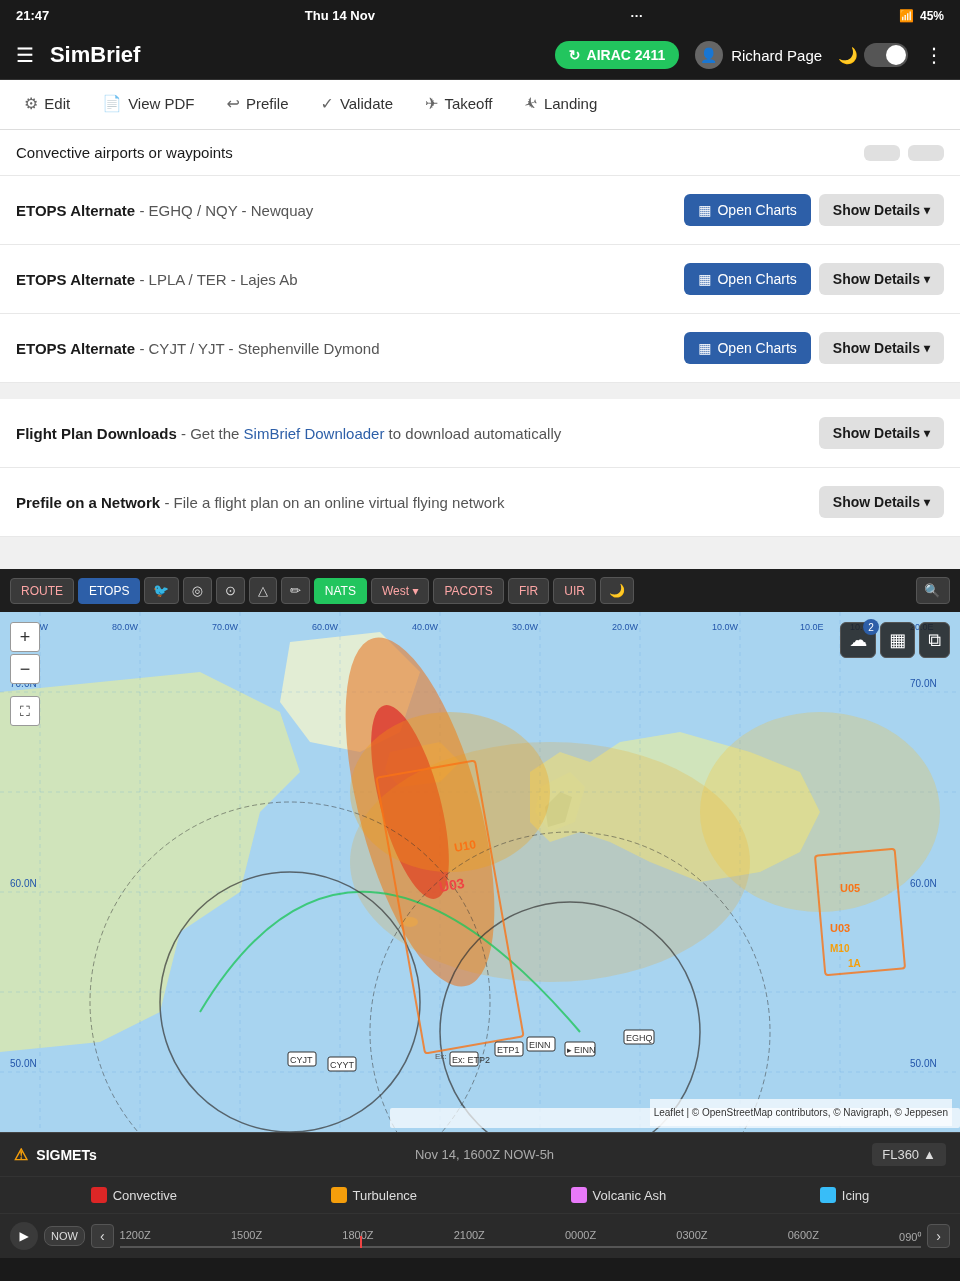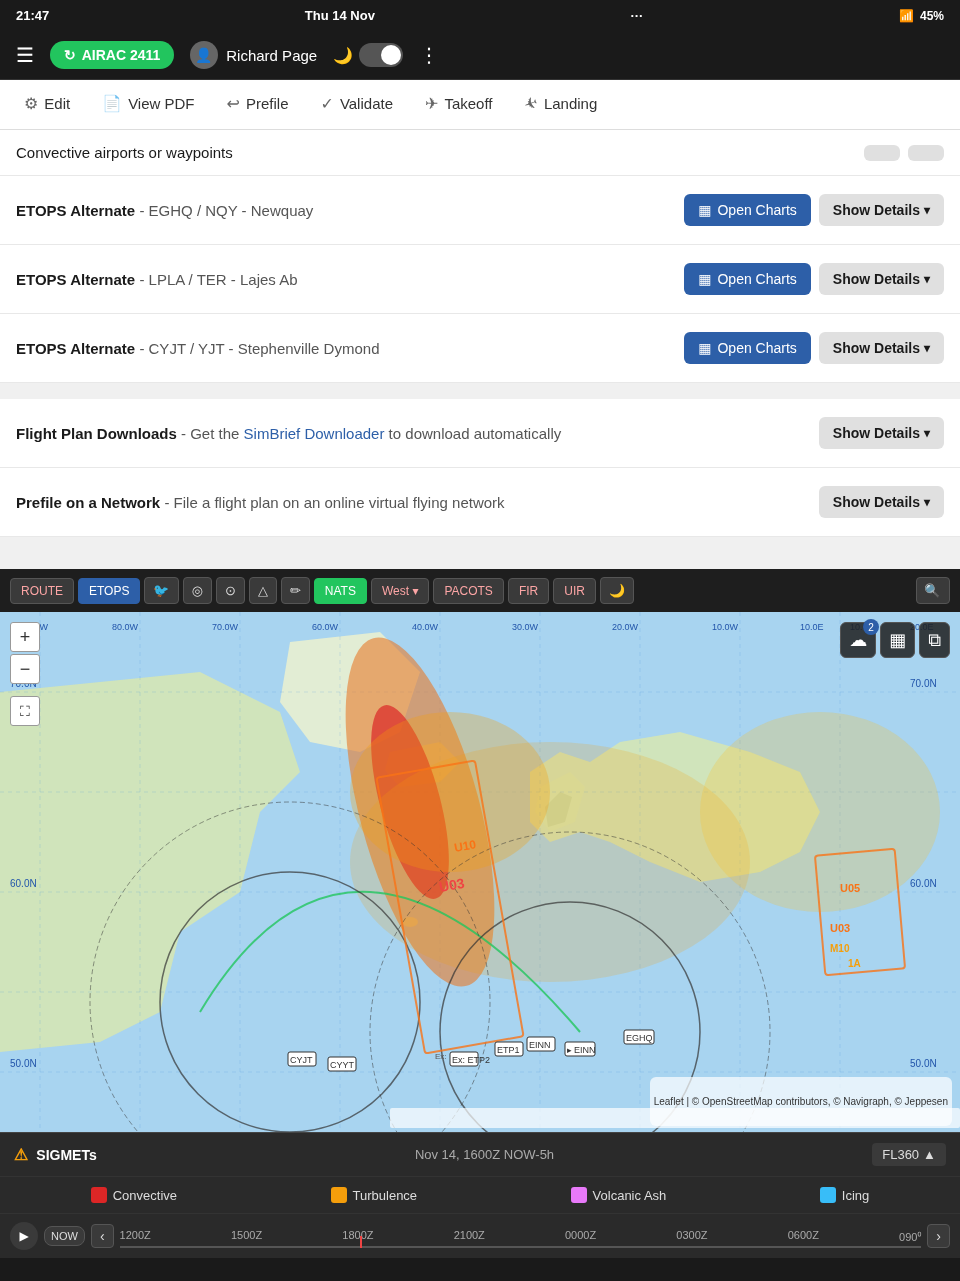--- a/index.html
+++ b/index.html
@@ -325,22 +325,22 @@
     }
 
     
     .map-attribution {
       position: absolute;
       bottom: 6px;
       right: 8px;
       font-size: 10px;
       color: #333;
       background: rgba(255,255,255,0.7);
-      padding: 19px 4px;
-      border-radius: 6px;
+      padding: 8px 4px;
+      border-radius: 0;
     }
 
     
     .sigmet-bar {
       background: #2a2a2a;
       display: flex;
       align-items: center;
       justify-content: space-between;
       padding: 10px 14px;
       border-top: 1px solid #444;
@@ -501,20 +501,21 @@
   <span>Thu 14 Nov</span>
   <span>···</span>
   <div class="status-icons">
     <span>📶</span>
     <span>45%</span>
   </div>
 </div>
 
 <div class="top-nav">
   <span class="menu-icon">☰</span>
+  <span class="brand-name">SimBrief</span>
   <div class="airac-badge">
     <span>↻</span>
     <span>AIRAC 2411</span>
   </div>
   <div class="user-info">
     <div class="user-avatar">👤</div>
     <span>Richard Page</span>
   </div>
   <div class="dark-mode-toggle">
     <span>🌙</span>

